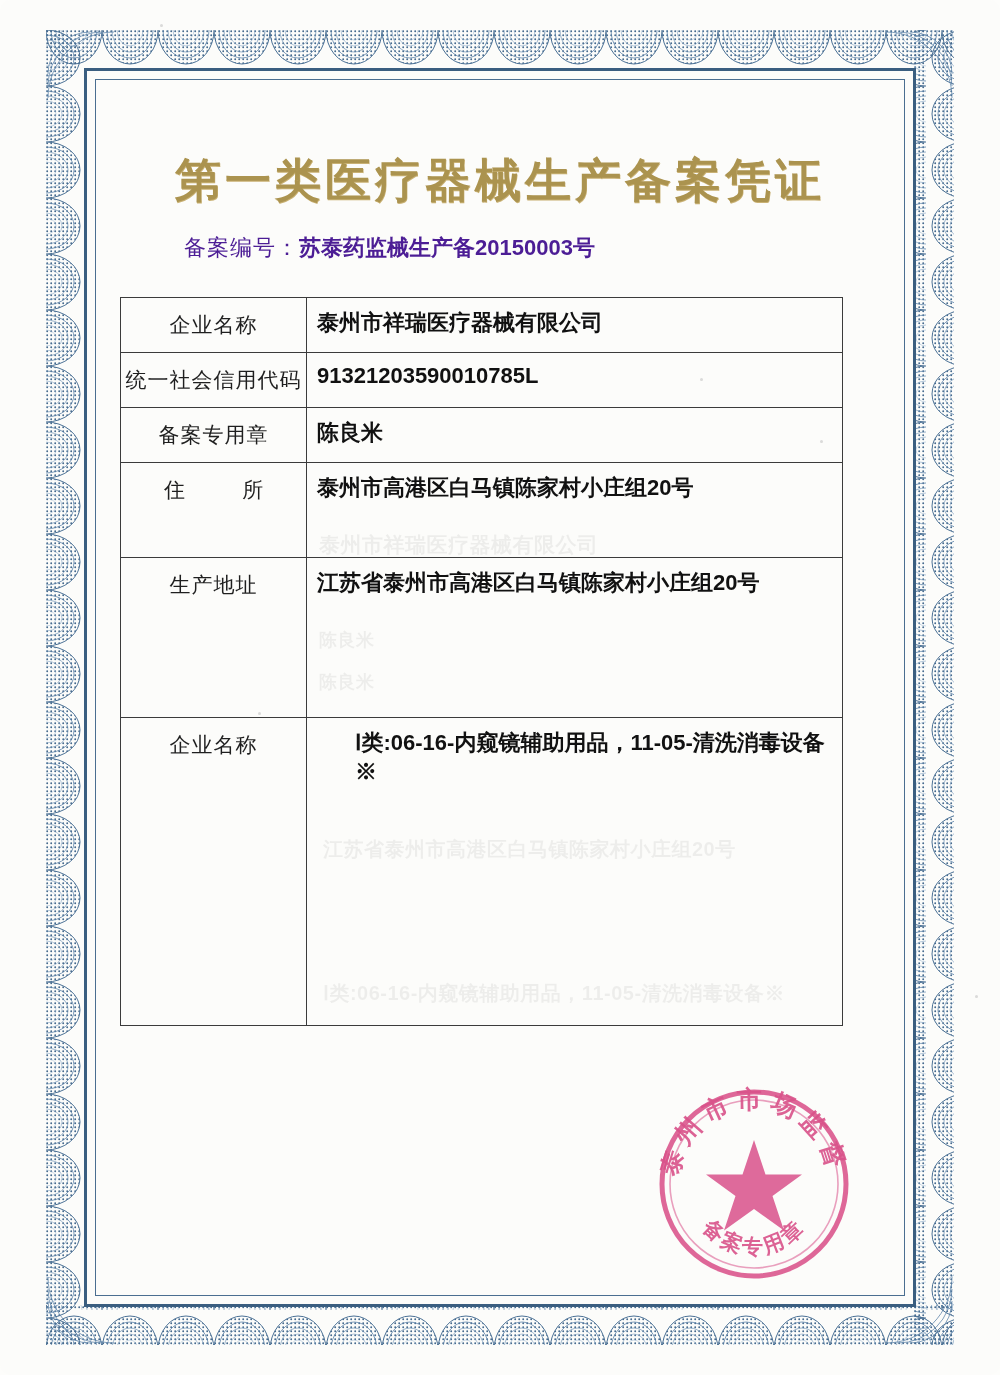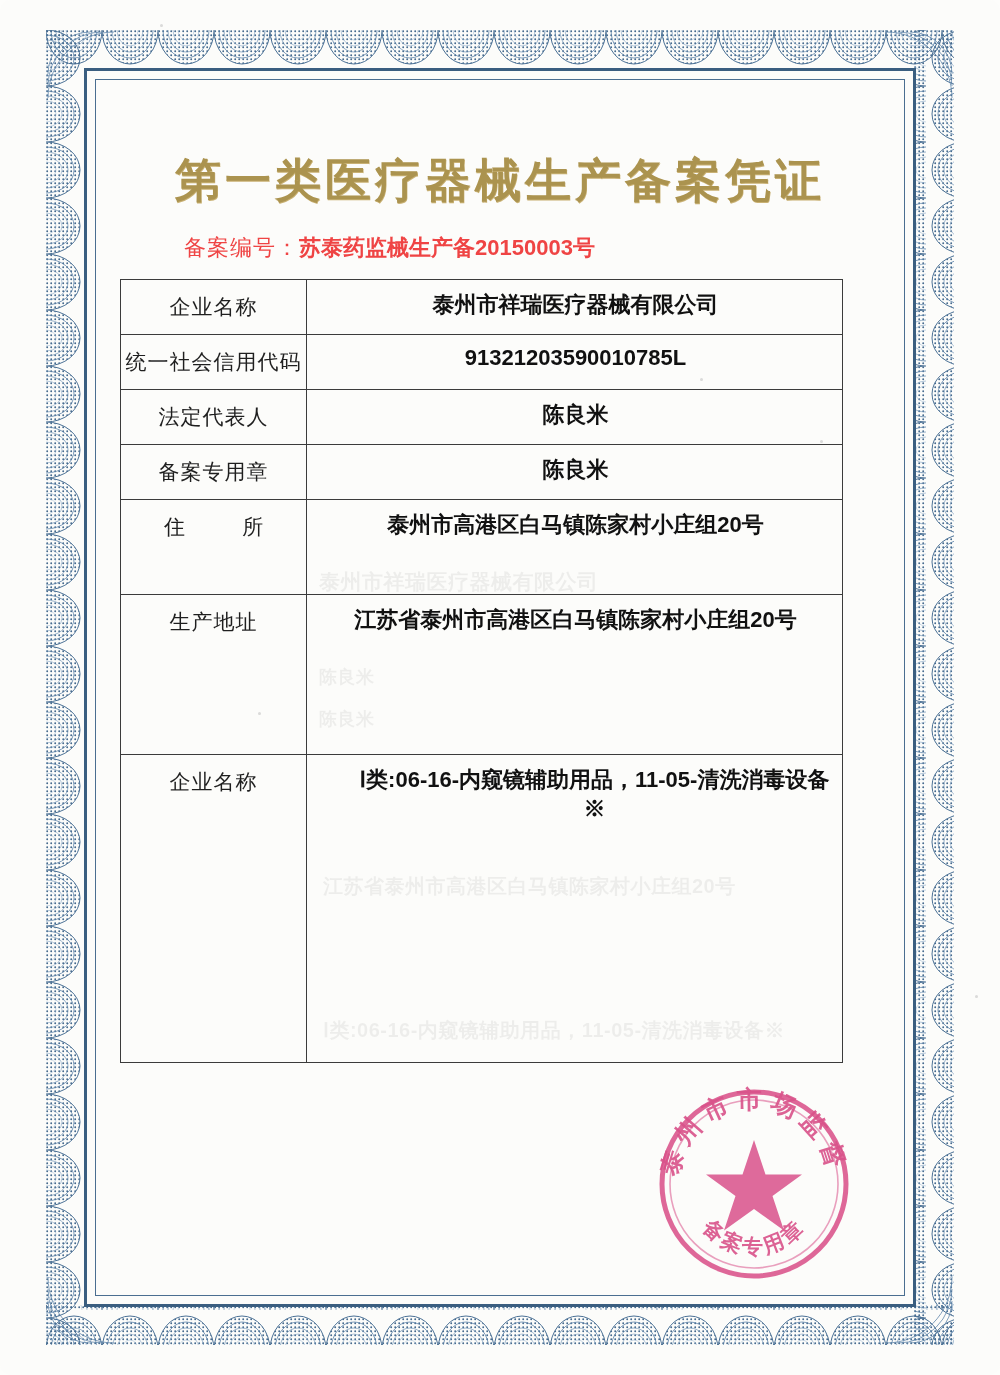--- a/index.html
+++ b/index.html
@@ -49,45 +49,44 @@
     font-weight:bold;
     letter-spacing:4px;
     color:#ab934f;
     text-shadow:0.5px 0.5px 0 #c9b174;
     white-space:nowrap;
   }
   .docno{
     position:absolute;
     top:138px;left:74px;
     font-size:22px;
-    color:#ef4444;
+    color:#4c1d95;
     white-space:nowrap;
   }
   .docno .lbl{
     font-family:"Liberation Serif", serif;
     letter-spacing:1px;
   }
   .docno .val{
     font-family:"Liberation Sans", sans-serif;
     font-weight:bold;
     letter-spacing:0px;
   }
   
   .tbl{
     position:absolute;
-    left:10px;top:184px;
+    left:10px;top:202px;
     width:723px;
     border-collapse:collapse;
     table-layout:fixed;
   }
   .tbl td{
     border:1.4px solid #3b3b3b;
     vertical-align:top;
     padding:0;
-    text-align:center;
   }
   .tbl td.k{
     width:185px;
     text-align:center;
     font-family:"Liberation Serif", serif;
     font-size:21px;
     color:#1f1f1f;
     letter-spacing:1px;
     padding-top:13px;
     padding-bottom:13px;
@@ -238,24 +237,20 @@
     <table class="tbl">
       <tbody>
         <tr style="height:53px">
           <td class="k">企业名称</td>
           <td class="v">泰州市祥瑞医疗器械有限公司</td>
         </tr>
         <tr style="height:52px">
           <td class="k">统一社会信用代码</td>
           <td class="v">91321203590010785L</td>
         </tr>
-        <tr style="height:53px">
-          <td class="k">法定代表人</td>
-          <td class="v">陈良米</td>
-        </tr>
         <tr style="height:50px">
           <td class="k">备案专用章</td>
           <td class="v">陈良米</td>
         </tr>
         <tr style="height:95px">
           <td class="k">
             <span class="spaced">住  所</span>
           </td>
           <td class="v">
             <span>泰州市高港区白马镇陈家村小庄组20号</span>

